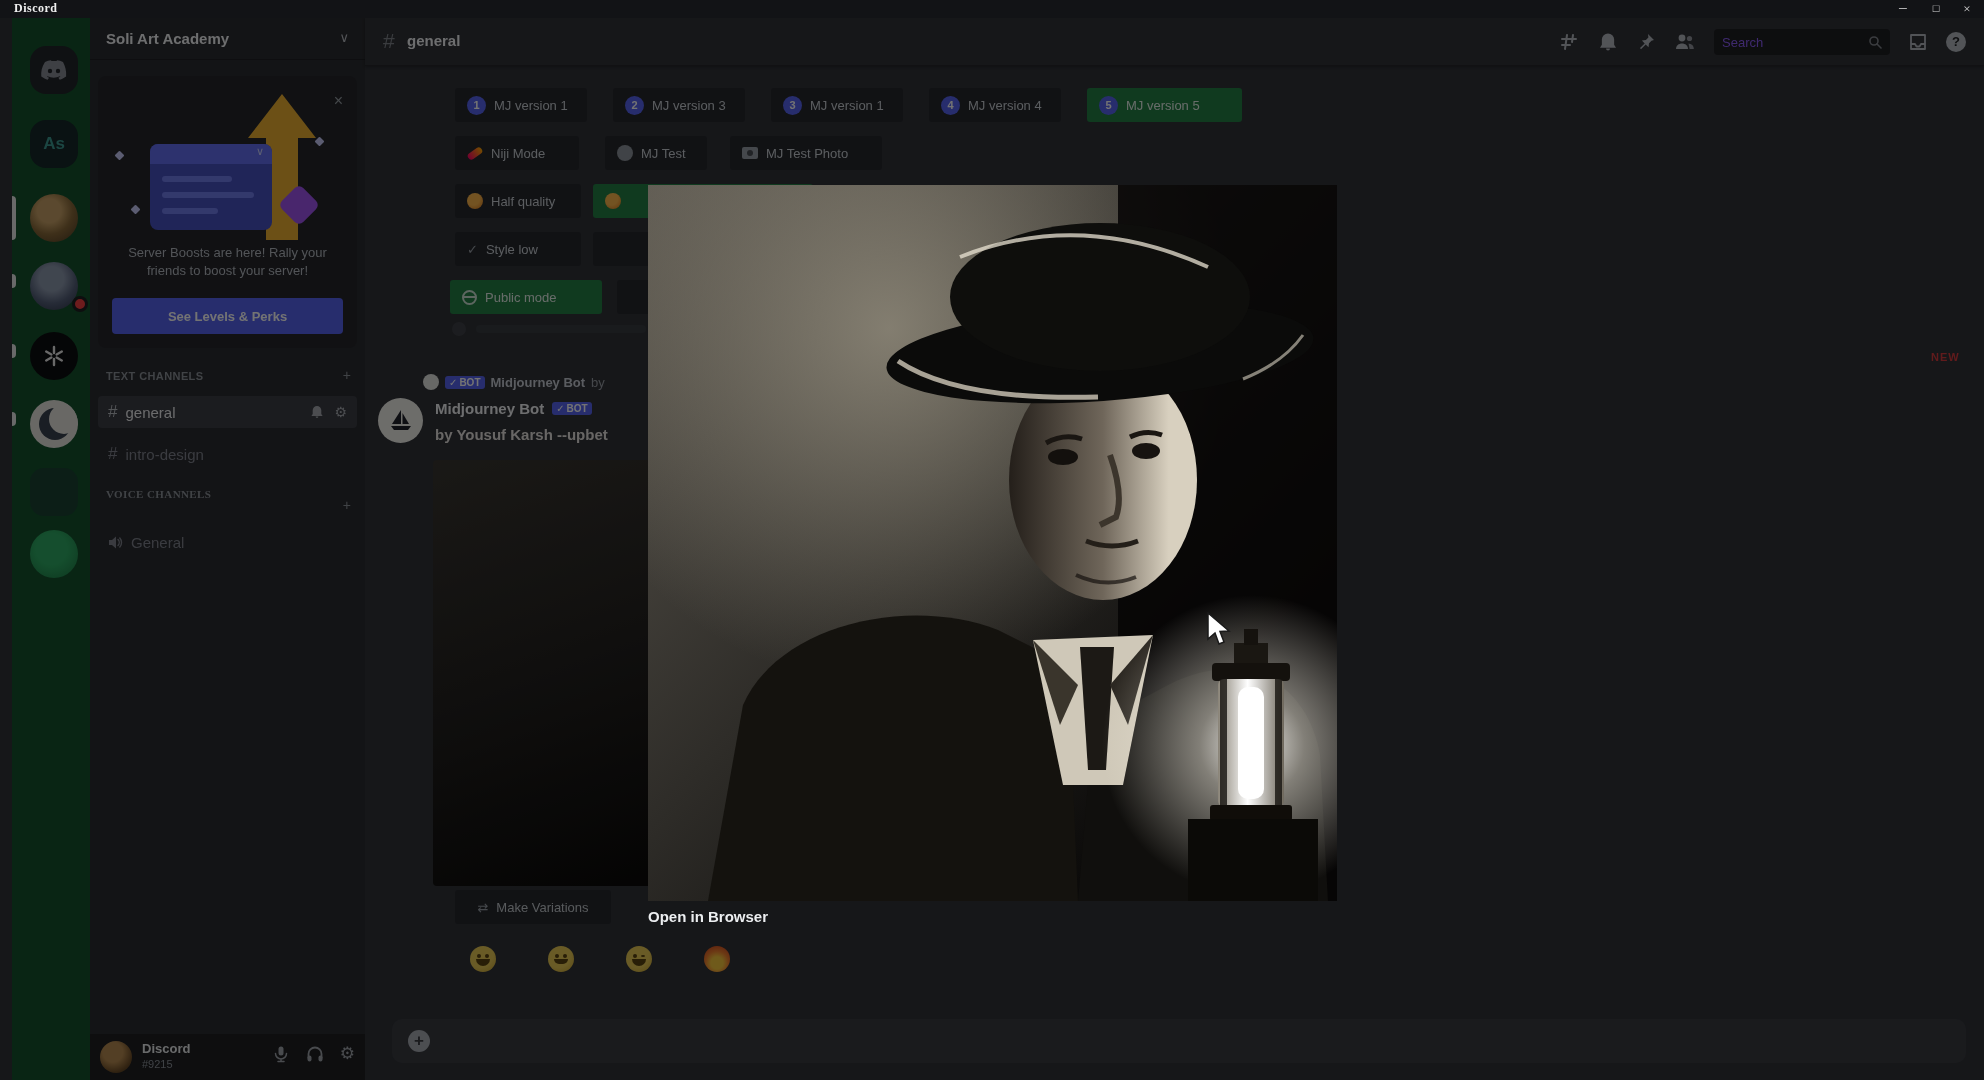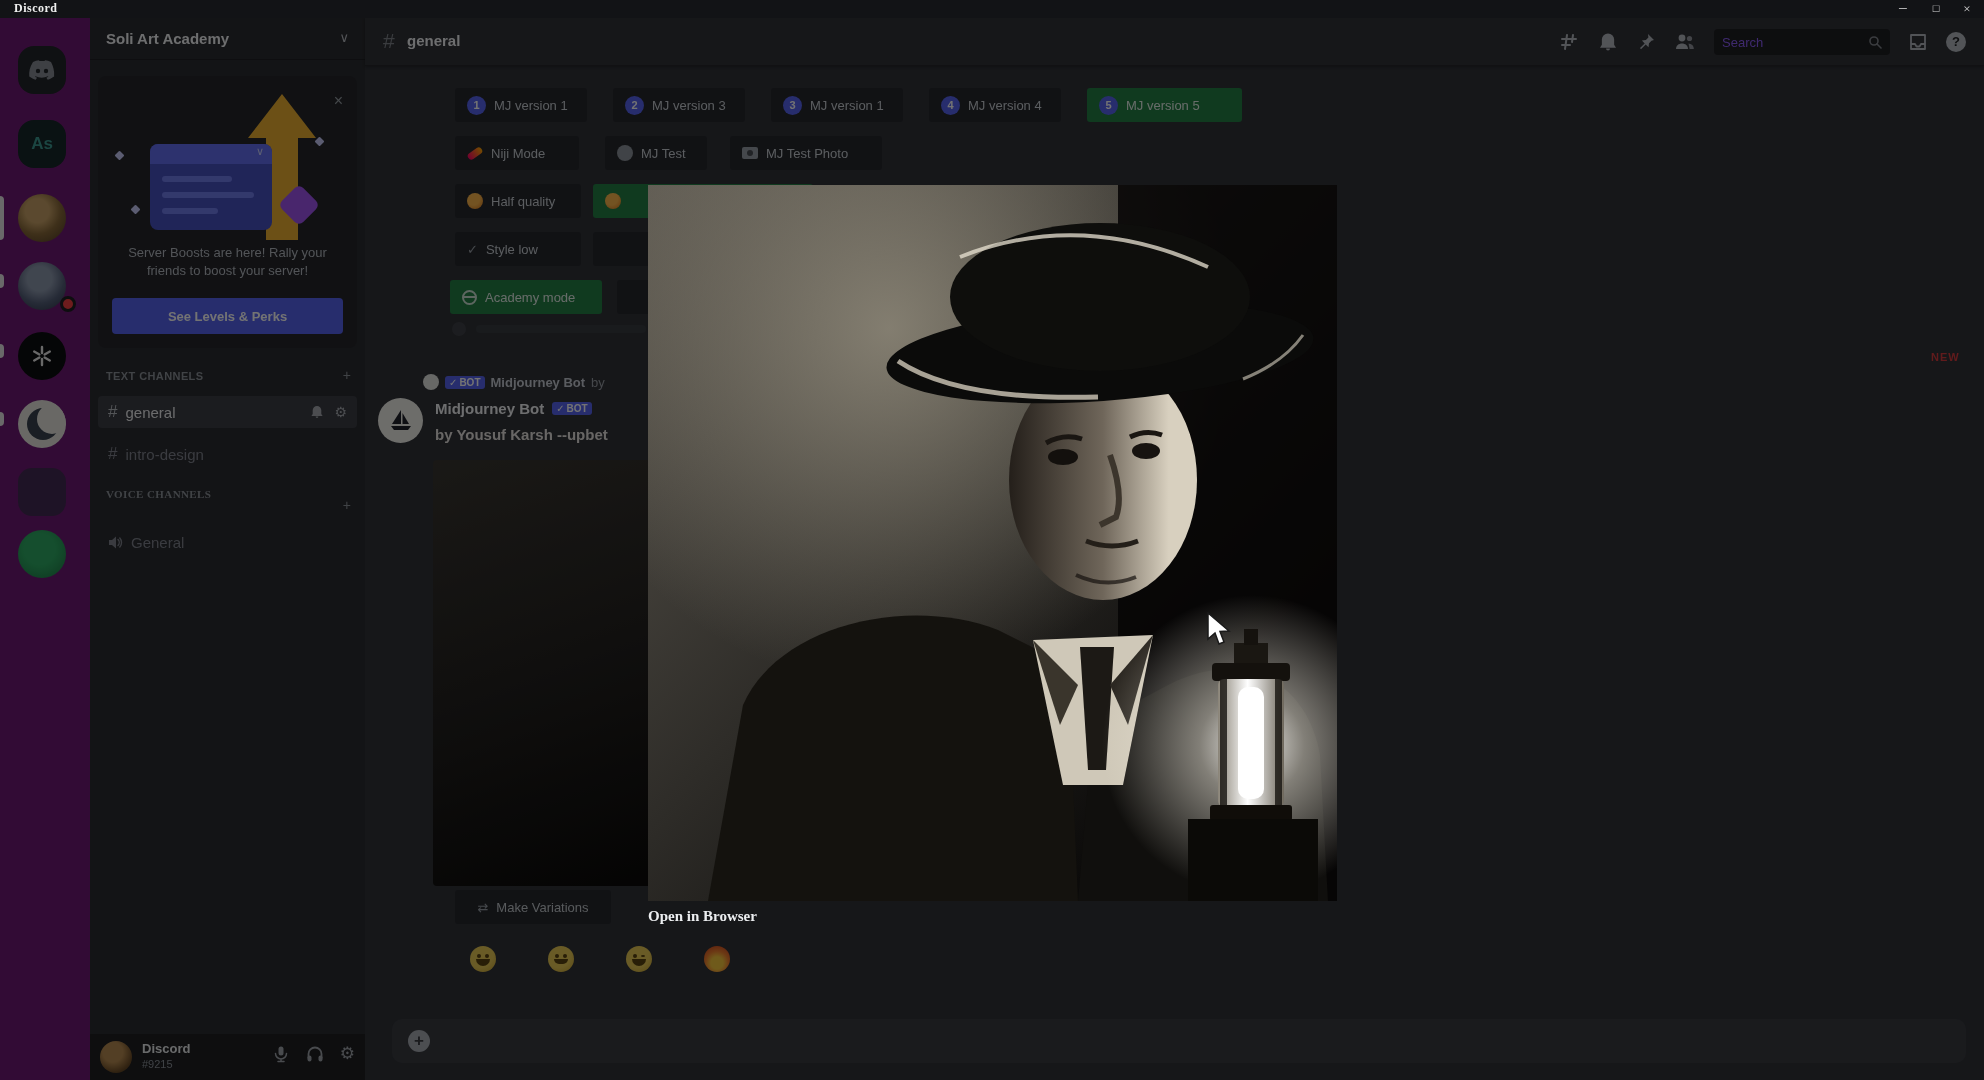--- a/index.html
+++ b/index.html
@@ -6,21 +6,21 @@
   html,body { width:1984px; height:1080px; background:#000; overflow:hidden; }
   body { font-family:"Liberation Sans","DejaVu Sans",sans-serif; }
   .app { position:relative; width:1984px; height:1080px; background:#313338; overflow:hidden; }
 
   
   .titlebar { position:absolute; left:0; top:0; width:1984px; height:18px; background:#121316; z-index:60;font-family:Liberation Serif, serif; }
   .titlebar .logo { position:absolute; left:14px; top:1px; color:#efefef; font-size:12px; font-weight:bold; letter-spacing:.5px; }
   .winbtn { position:absolute; top:0; width:30px; height:17px; color:#d8d8d8; font-size:11px; text-align:center; line-height:17px; }
 
   
-  .rail { position:absolute; left:0; top:18px; width:90px; height:1062px; background:#701a75; }
+  .rail { position:absolute; left:12px; top:18px; width:90px; height:1062px; background:#14532d; }
   .rail-ic { position:absolute; left:18px; width:48px; height:48px; border-radius:50%; overflow:hidden; }
   .pill { position:absolute; left:0; width:4px; background:#e8e8e8; border-radius:0 4px 4px 0; }
 
   .ric-home { background:#23262b; border-radius:16px; display:flex; align-items:center; justify-content:center; }
   .ric-as { background:#17282a; border-radius:16px; color:#3d9b93; font-weight:bold; font-size:17px; display:flex; align-items:center; justify-content:center; }
   .ric-unicorn { background:radial-gradient(circle at 40% 35%, #caa368 0 28%, #8a6a3a 55%, #4c3a22 100%); }
   .ric-avatar { background:radial-gradient(circle at 45% 35%, #8f9bb0 0 30%, #55607a 60%, #2c3345 100%); }
   .ric-gpt { background:#0d0e10; display:flex; align-items:center; justify-content:center; }
   .ric-moon { background:#e8e6e1; }
   .ric-moon .crescent { position:absolute; left:9px; top:8px; width:32px; height:32px; border-radius:50%; background:#3a4450; }
@@ -112,21 +112,21 @@
   .emoji .eye { position:absolute; top:8px; width:4px; height:4px; border-radius:50%; background:#5a4410; }
   .emoji .mouth { position:absolute; left:6px; top:13px; width:14px; height:7px; border-radius:0 0 14px 14px; background:#5a4410; }
   .emoji.fire { background:radial-gradient(circle at 50% 65%, #f7c83d 0 28%, #ef7f2e 55%, #c83a1e 100%); }
 
   .composer { position:absolute; left:27px; top:1001px; width:1574px; height:44px; background:#3a3c42; border-radius:10px; }
   .pluscirc { position:absolute; left:16px; top:11px; width:22px; height:22px; border-radius:50%; background:#a8adb4; color:#3a3c42; font-size:17px; font-weight:bold; text-align:center; line-height:21px; }
 
   
   .dim { position:absolute; left:0; top:18px; width:1984px; height:1062px; background:rgba(0,0,0,.55); z-index:40; }
   .lightbox { position:absolute; left:648px; top:185px; z-index:50; }
-  .openlink { position:absolute; left:648px; top:908px; z-index:50; color:#eceef0; font-size:15px; font-weight:bold;font-family:Liberation Serif, serif; }
+  .openlink { position:absolute; left:648px; top:908px; z-index:50; color:#eceef0; font-size:15px; font-weight:bold; }
   .cursor { position:absolute; left:1206px; top:612px; z-index:100; }
 
   svg { display:block; }
 </style>
 </head>
 <body>
 
 <div class="app">
 
   <div class="titlebar">
@@ -343,21 +343,21 @@
       <div class="mjbtn" style="left:90px; width:126px;">
           <span style="color:#9aa0a8;">✓</span>
           <span>Style low</span>
         </div>
       <div class="mjbtn" style="left:228px; width:220px;"></div>
     </div>
 
     <div class="btnrow" style="top:262px;">
       <div class="mjbtn green" style="left:85px; width:152px;">
           <span class="globe"></span>
-          <span>Academy mode</span>
+          <span>Public mode</span>
         </div>
       <div class="mjbtn" style="left:252px; width:180px;"></div>
     </div>
 
     <div class="ghostrow" style="left:87px; top:304px;">
         <span class="c"></span>
         <span class="b"></span>
       </div>
 
     <div class="replyline">

